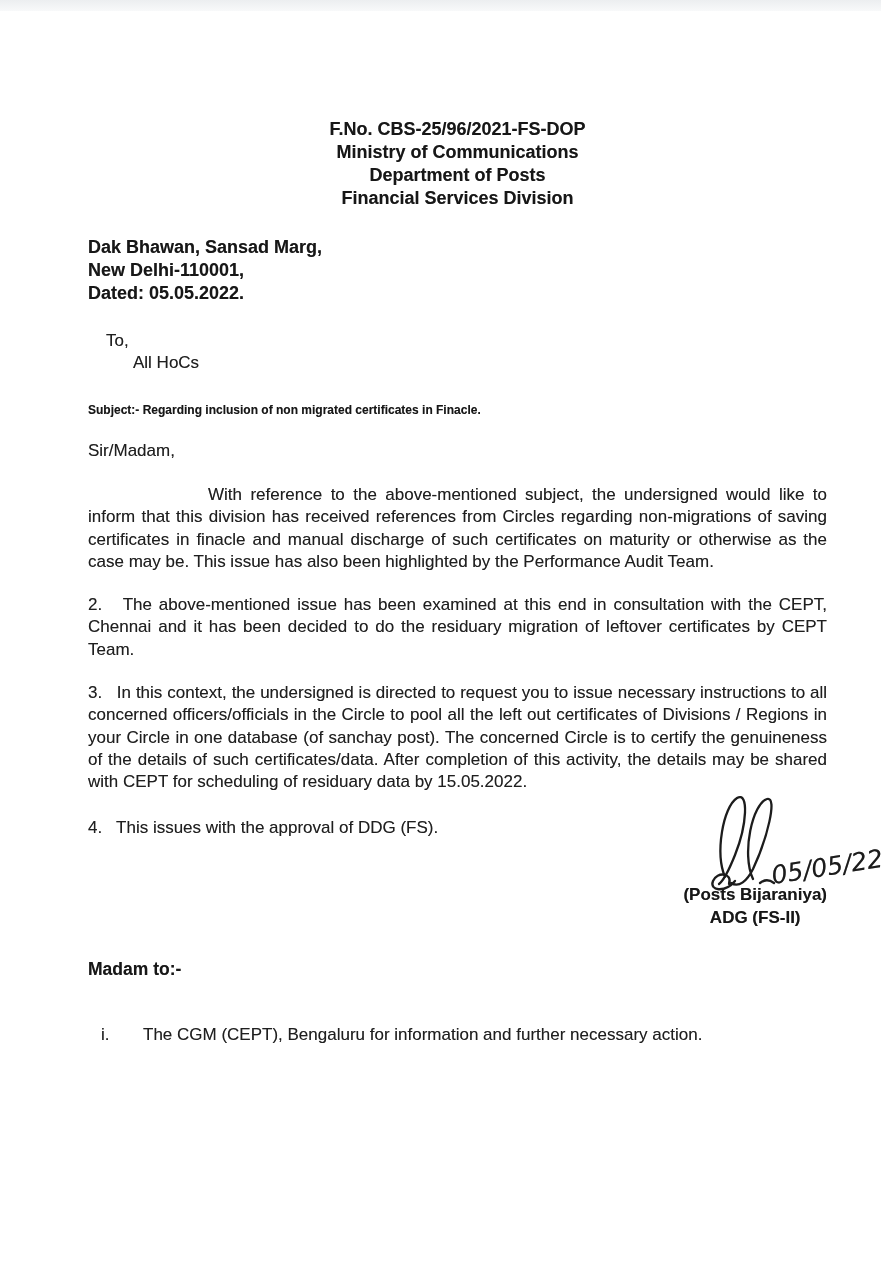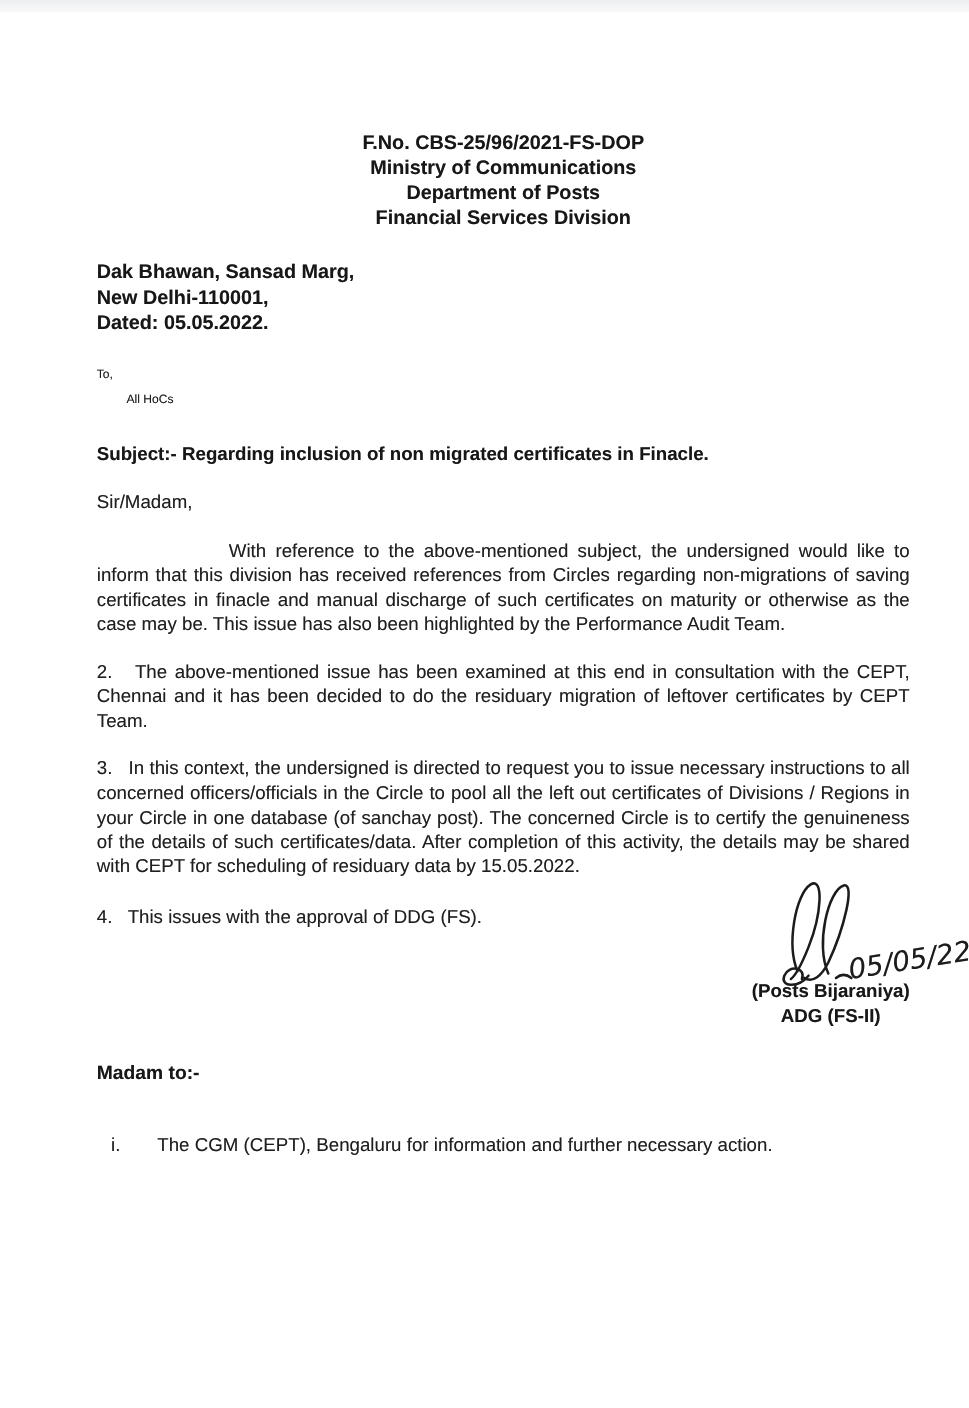--- a/index.html
+++ b/index.html
@@ -32,28 +32,29 @@
   .address-block {
     margin-top: 26px;
     text-align: left;
     font-weight: bold;
     font-size: 18px;
     line-height: 23px;
     color: #171717;
   }
   .to-block {
     margin-top: 25px;
-    font-size: 11px;
+    font-size: 17px;
     line-height: 22px;
+    margin-left: 18px;
   }
   .recipient { margin-left: 27px; }
   .subject-line {
     margin-top: 29px;
     font-weight: bold;
-    font-size: 17px;
+    font-size: 12px;
     color: #171717;
   }
   .greeting {
     margin-top: 24px;
     font-size: 17px;
   }
   p.para {
     font-size: 17px;
     line-height: 22.3px;
     text-align: justify;

